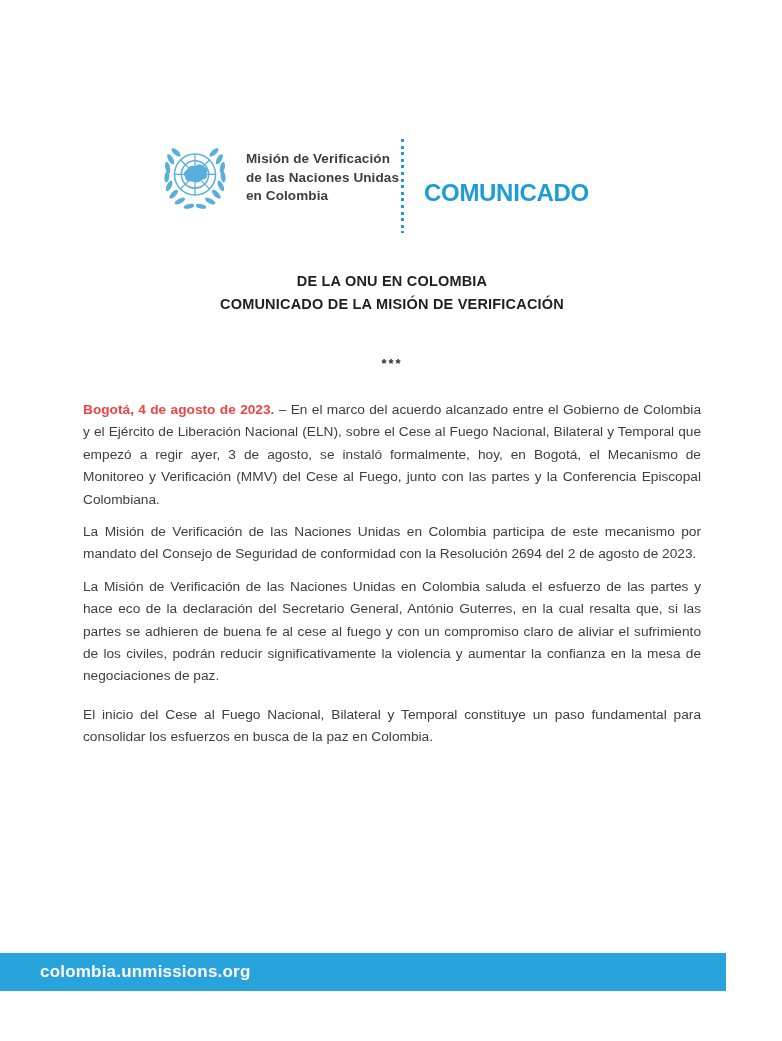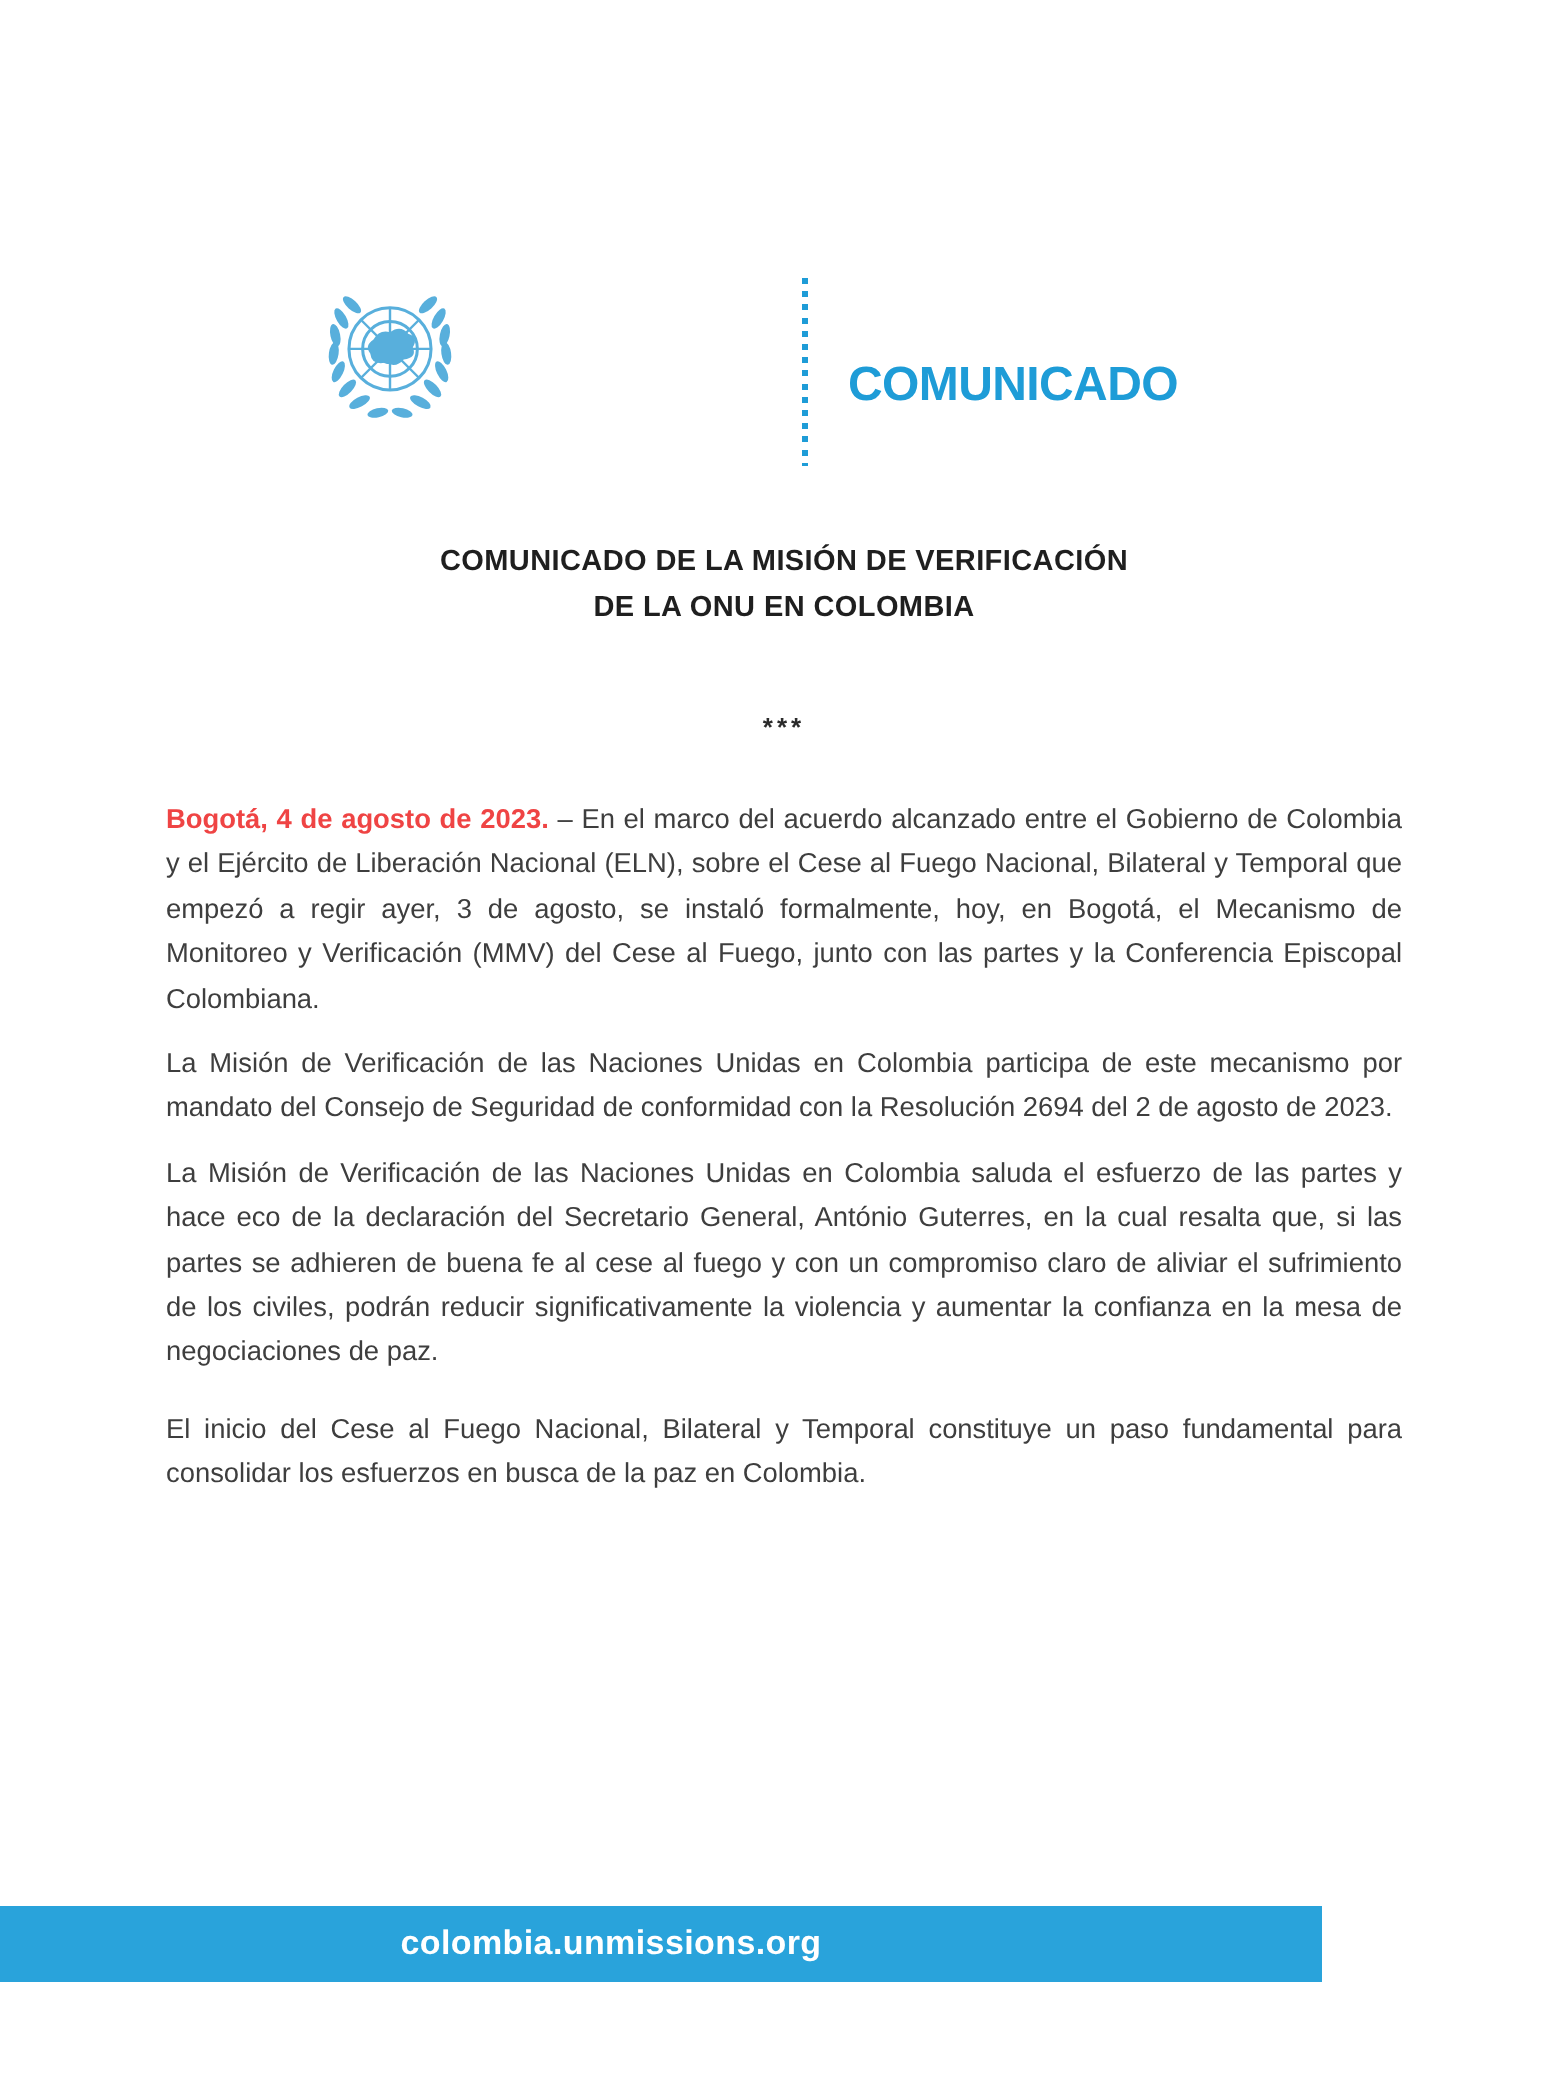--- a/index.html
+++ b/index.html
@@ -58,23 +58,24 @@
     text-align:justify;
     font-size:13.7px;line-height:22.4px;
     color:var(--body-text);
     margin:0 0 10px 0;
   }
   .paragraphs p.spaced{margin-top:16px;}
   .paragraphs strong{color:#ef4444;font-weight:bold;}
   
   .footer-bar{
     position:absolute;left:0;top:953px;
-    width:661px;height:38px;
+    width:726px;height:38px;
     background:var(--footer-blue);
-    text-align:center;
+    text-align:left;
+    padding-left:40px;
   }
   .footer-bar .url{
     display:inline-block;
     margin-right:50px;
     line-height:38px;
     font-weight:bold;font-size:17px;
     color:#ffffff;letter-spacing:0.2px;
     text-decoration:none;
   }
 </style>
@@ -117,33 +118,38 @@
           <g stroke="#58AFDC" fill="none" stroke-width="1.6">
             <line x1="50" y1="17" x2="50" y2="71"></line>
             <line x1="23" y1="44" x2="77" y2="44"></line>
             <line x1="31" y1="25" x2="69" y2="63"></line>
             <line x1="69" y1="25" x2="31" y2="63"></line>
           </g>
 
           <path fill="#58AFDC" d="M39 38 q4 -7 11 -5 q7 -5 12 1 q7 2 3 9 q3 7 -6 8 q-5 6 -12 2 q-9 2 -10 -6 q-4 -5 2 -9 z"></path>
         </svg>
       </span>
+      <div class="brand-text">
+        <div>Misión de Verificación</div>
+        <div>de las Naciones Unidas</div>
+        <div>en Colombia</div>
+      </div>
     </div>
 
     <div class="dotted-sep"></div>
 
     <div class="press-label">
       <div>COMUNICADO</div>
     </div>
   </header>
 
   <main class="doc-main">
     <h1 class="doc-title">
+      <span style="display:block">DE LA ONU EN COLOMBIA</span>
       <span style="display:block">COMUNICADO DE LA MISIÓN DE VERIFICACIÓN</span>
-      <span style="display:block">DE LA ONU EN COLOMBIA</span>
     </h1>
 
     <div class="stars">***</div>
 
     <div class="paragraphs">
       <p><strong>Bogotá, 4 de agosto de 2023.</strong><span> – En el marco del acuerdo alcanzado entre el Gobierno de Colombia y el Ejército de Liberación Nacional (ELN), sobre el Cese al Fuego Nacional, Bilateral y Temporal que empezó a regir ayer, 3 de agosto, se instaló formalmente, hoy, en Bogotá, el Mecanismo de Monitoreo y Verificación (MMV) del Cese al Fuego, junto con las partes y la Conferencia Episcopal Colombiana.</span></p>
       <p><span>La Misión de Verificación de las Naciones Unidas en Colombia participa de este mecanismo por mandato del Consejo de Seguridad de conformidad con la Resolución 2694 del 2 de agosto de 2023.</span></p>
       <p><span>La Misión de Verificación de las Naciones Unidas en Colombia saluda el esfuerzo de las partes y hace eco de la declaración del Secretario General, António Guterres, en la cual resalta que, si las partes se adhieren de buena fe al cese al fuego y con un compromiso claro de aliviar el sufrimiento de los civiles, podrán reducir significativamente la violencia y aumentar la confianza en la mesa de negociaciones de paz.</span></p>
       <p class="spaced"><span>El inicio del Cese al Fuego Nacional, Bilateral y Temporal constituye un paso fundamental para consolidar los esfuerzos en busca de la paz en Colombia.</span></p>
     </div>

